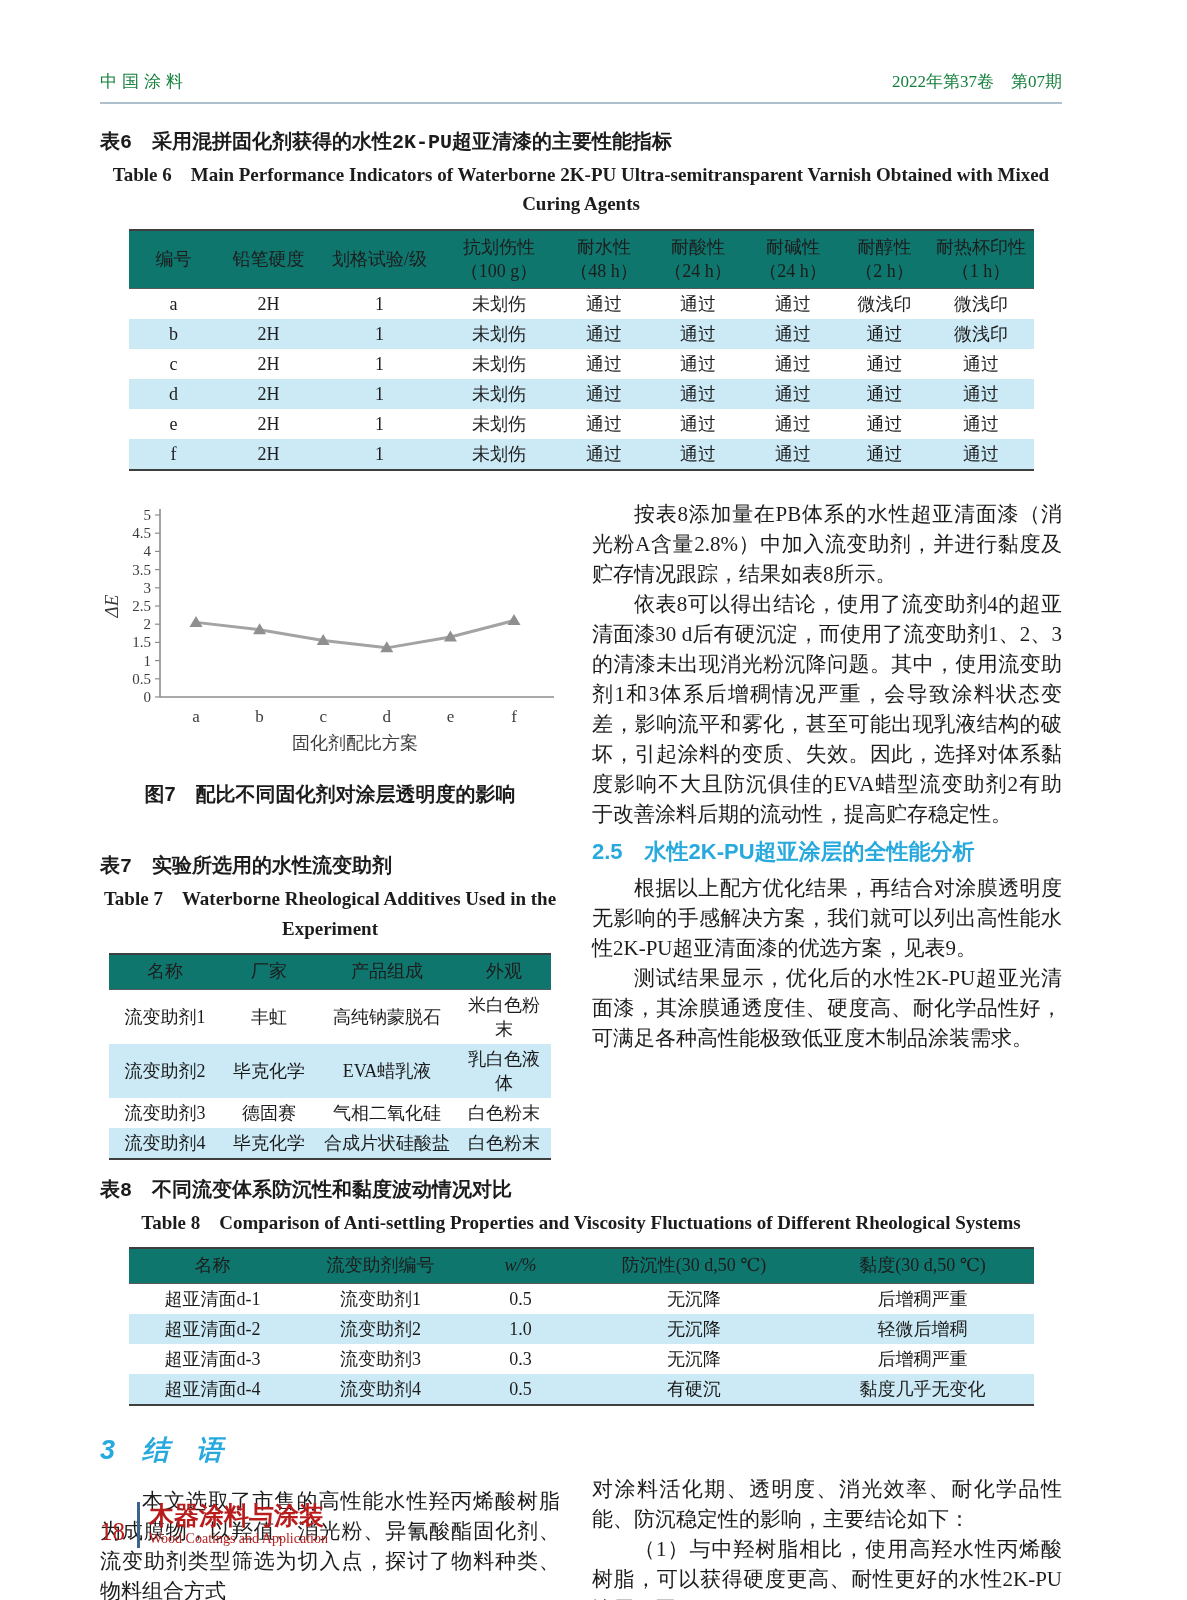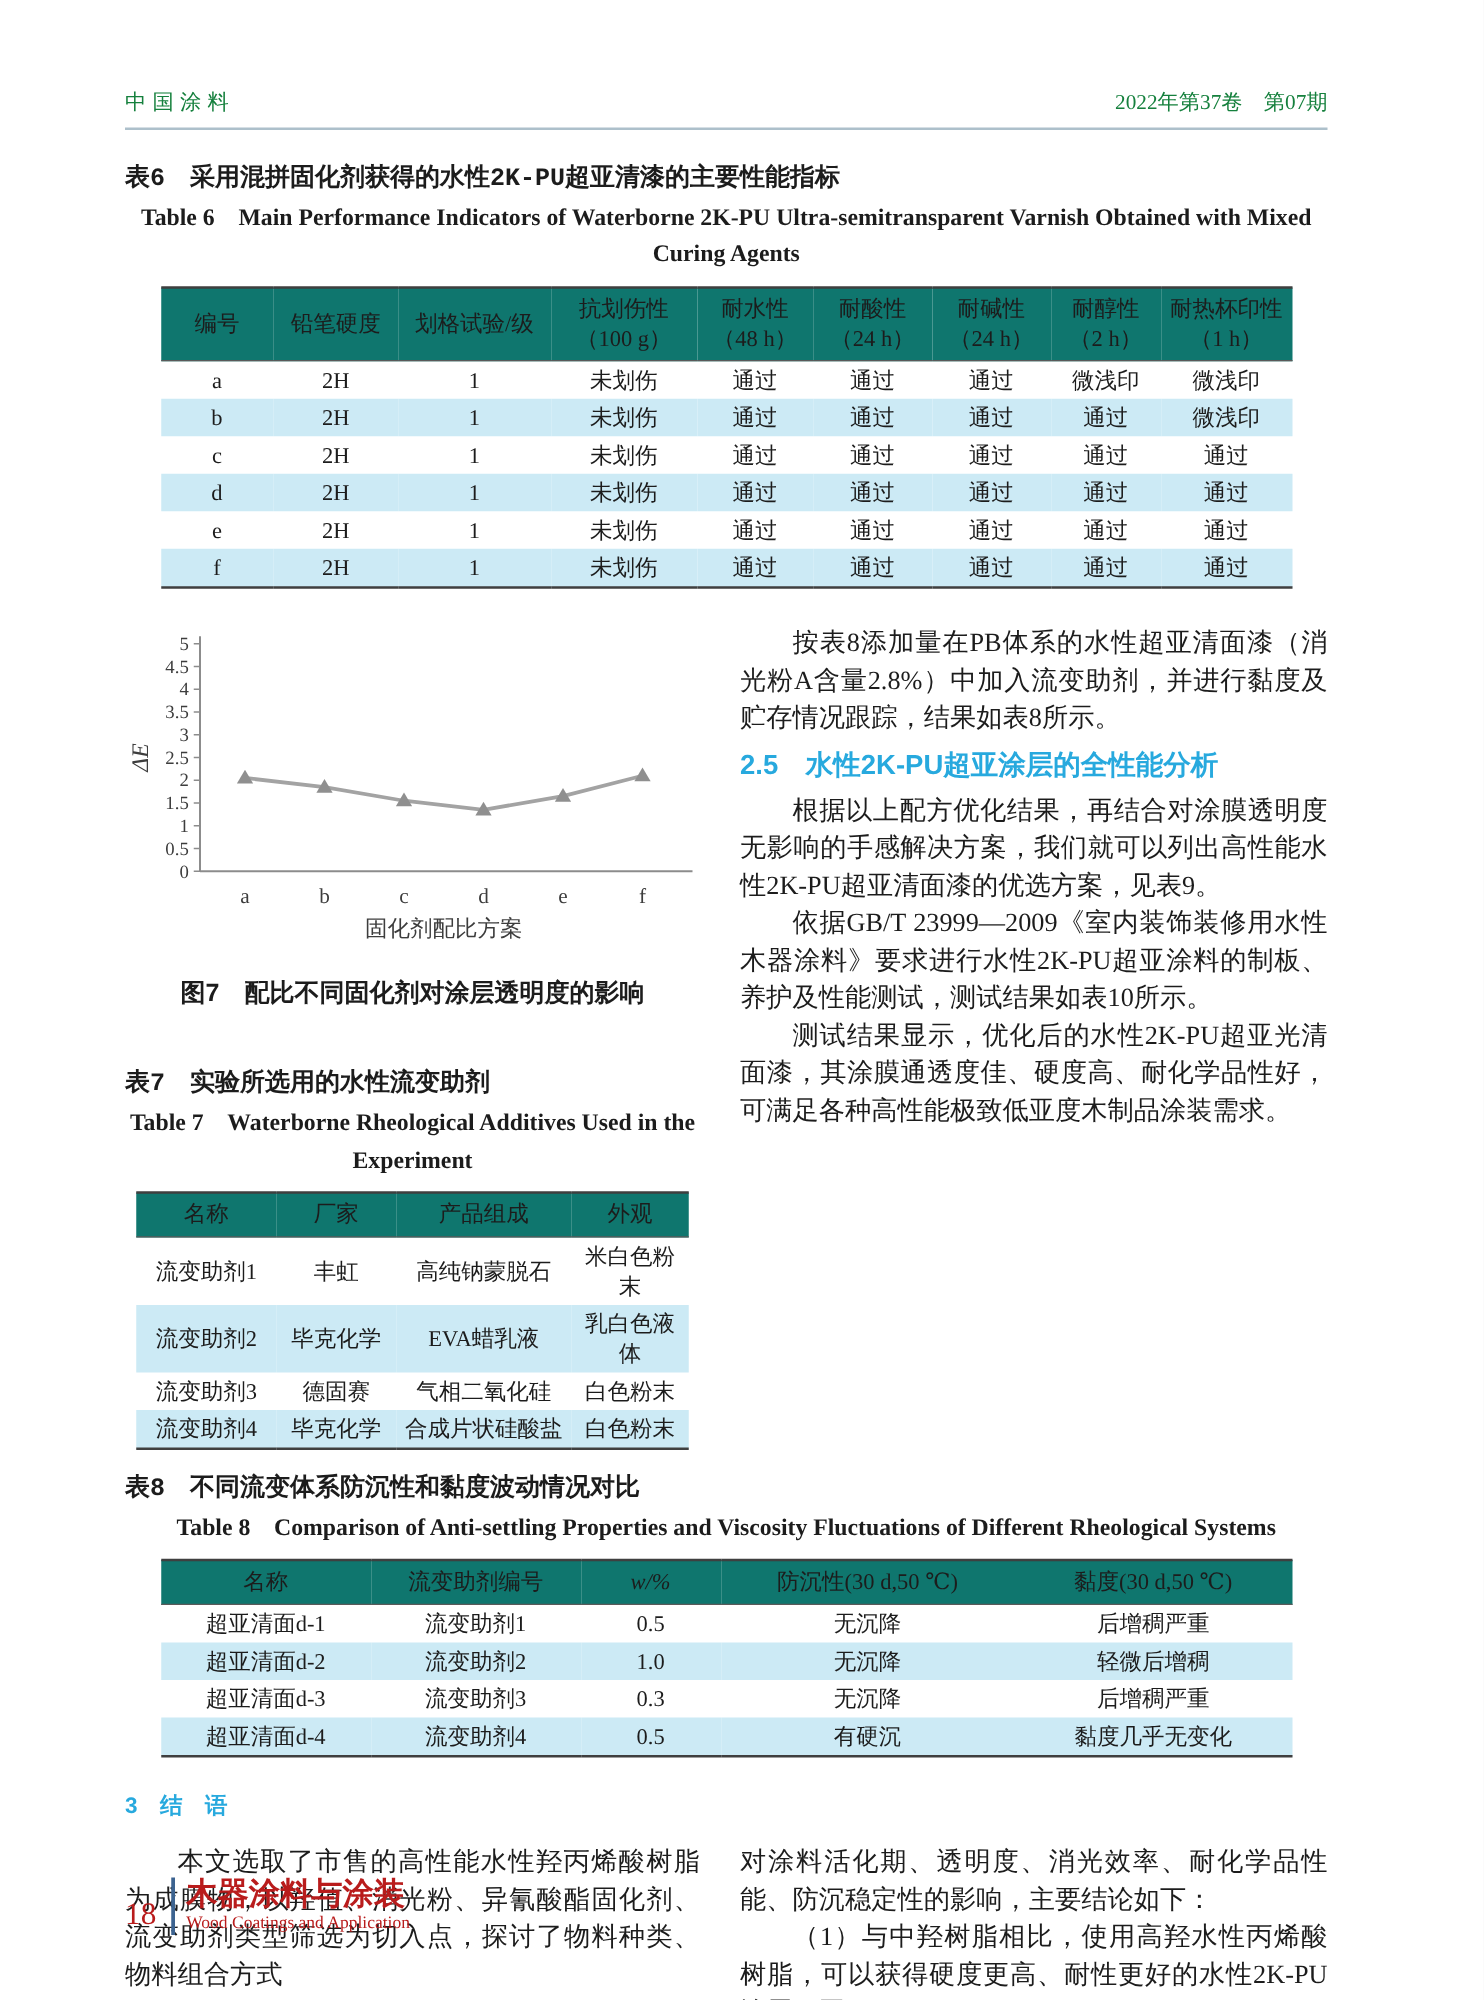--- a/index.html
+++ b/index.html
@@ -53,21 +53,21 @@
     font-size: 21px; line-height: 30px; margin: 0; text-align: justify;
     text-indent: 2em;
   }
   .para.noindent { text-indent: 0; }
 
   .sec-heading {
     color: #27a9de; font-weight: bold; margin: 8px 0 6px 0;
     font-family: "Liberation Sans", "DejaVu Sans", sans-serif;
   }
   .sec-heading.sub { font-size: 22px; }
-  .sec-heading.major { font-size: 18px; margin: 0 0 18px 0; }
+  .sec-heading.major { font-size: 27px; margin: 0 0 18px 0; font-style: italic; }
 
   
   .fig-caption-cn {
     text-align: center; font-weight: bold; font-size: 20px; margin-top: 30px;
     font-family: "Liberation Sans", "DejaVu Sans", sans-serif;
   }
   .fig-caption-en {
     text-align: center; font-weight: bold; font-size: 19px; line-height: 1.5;
     margin-top: 4px; font-family: "Liberation Serif", serif;
   }
@@ -294,23 +294,23 @@
                   <td>合成片状硅酸盐</td>
                   <td>白色粉末</td>
                 </tr>
               </tbody>
             </table>
         </div>
       </div>
 
       <div class="col-right">
         <p class="para">按表8添加量在PB体系的水性超亚清面漆（消光粉A含量2.8%）中加入流变助剂，并进行黏度及贮存情况跟踪，结果如表8所示。</p>
+        <p class="para">依表8可以得出结论，使用了流变助剂4的超亚清面漆30 d后有硬沉淀，而使用了流变助剂1、2、3的清漆未出现消光粉沉降问题。其中，使用流变助剂1和3体系后增稠情况严重，会导致涂料状态变差，影响流平和雾化，甚至可能出现乳液结构的破坏，引起涂料的变质、失效。因此，选择对体系黏度影响不大且防沉俱佳的EVA蜡型流变助剂2有助于改善涂料后期的流动性，提高贮存稳定性。</p>
         <div class="sec-heading sub">2.5　水性2K-PU超亚涂层的全性能分析</div>
         <p class="para">根据以上配方优化结果，再结合对涂膜透明度无影响的手感解决方案，我们就可以列出高性能水性2K-PU超亚清面漆的优选方案，见表9。</p>
-        <p class="para">依据GB/T 23999—2009《室内装饰装修用水性木器涂料》要求进行水性2K-PU超亚涂料的制板、养护及性能测试，测试结果如表10所示。</p>
         <p class="para">测试结果显示，优化后的水性2K-PU超亚光清面漆，其涂膜通透度佳、硬度高、耐化学品性好，可满足各种高性能极致低亚度木制品涂装需求。</p>
       </div>
     </div>
 
     <section style="margin-top:16px;">
       <div class="tbl-title-cn" style="margin-top:0;">表8　不同流变体系防沉性和黏度波动情况对比</div>
       <div class="tbl-title-en">Table 8　Comparison of Anti-settling Properties and Viscosity Fluctuations of Different Rheological Systems</div>
       <table class="data-table" style="width:905px;" data-table="tables.table8">
           <colgroup>
             <col style="width: 168px;">

